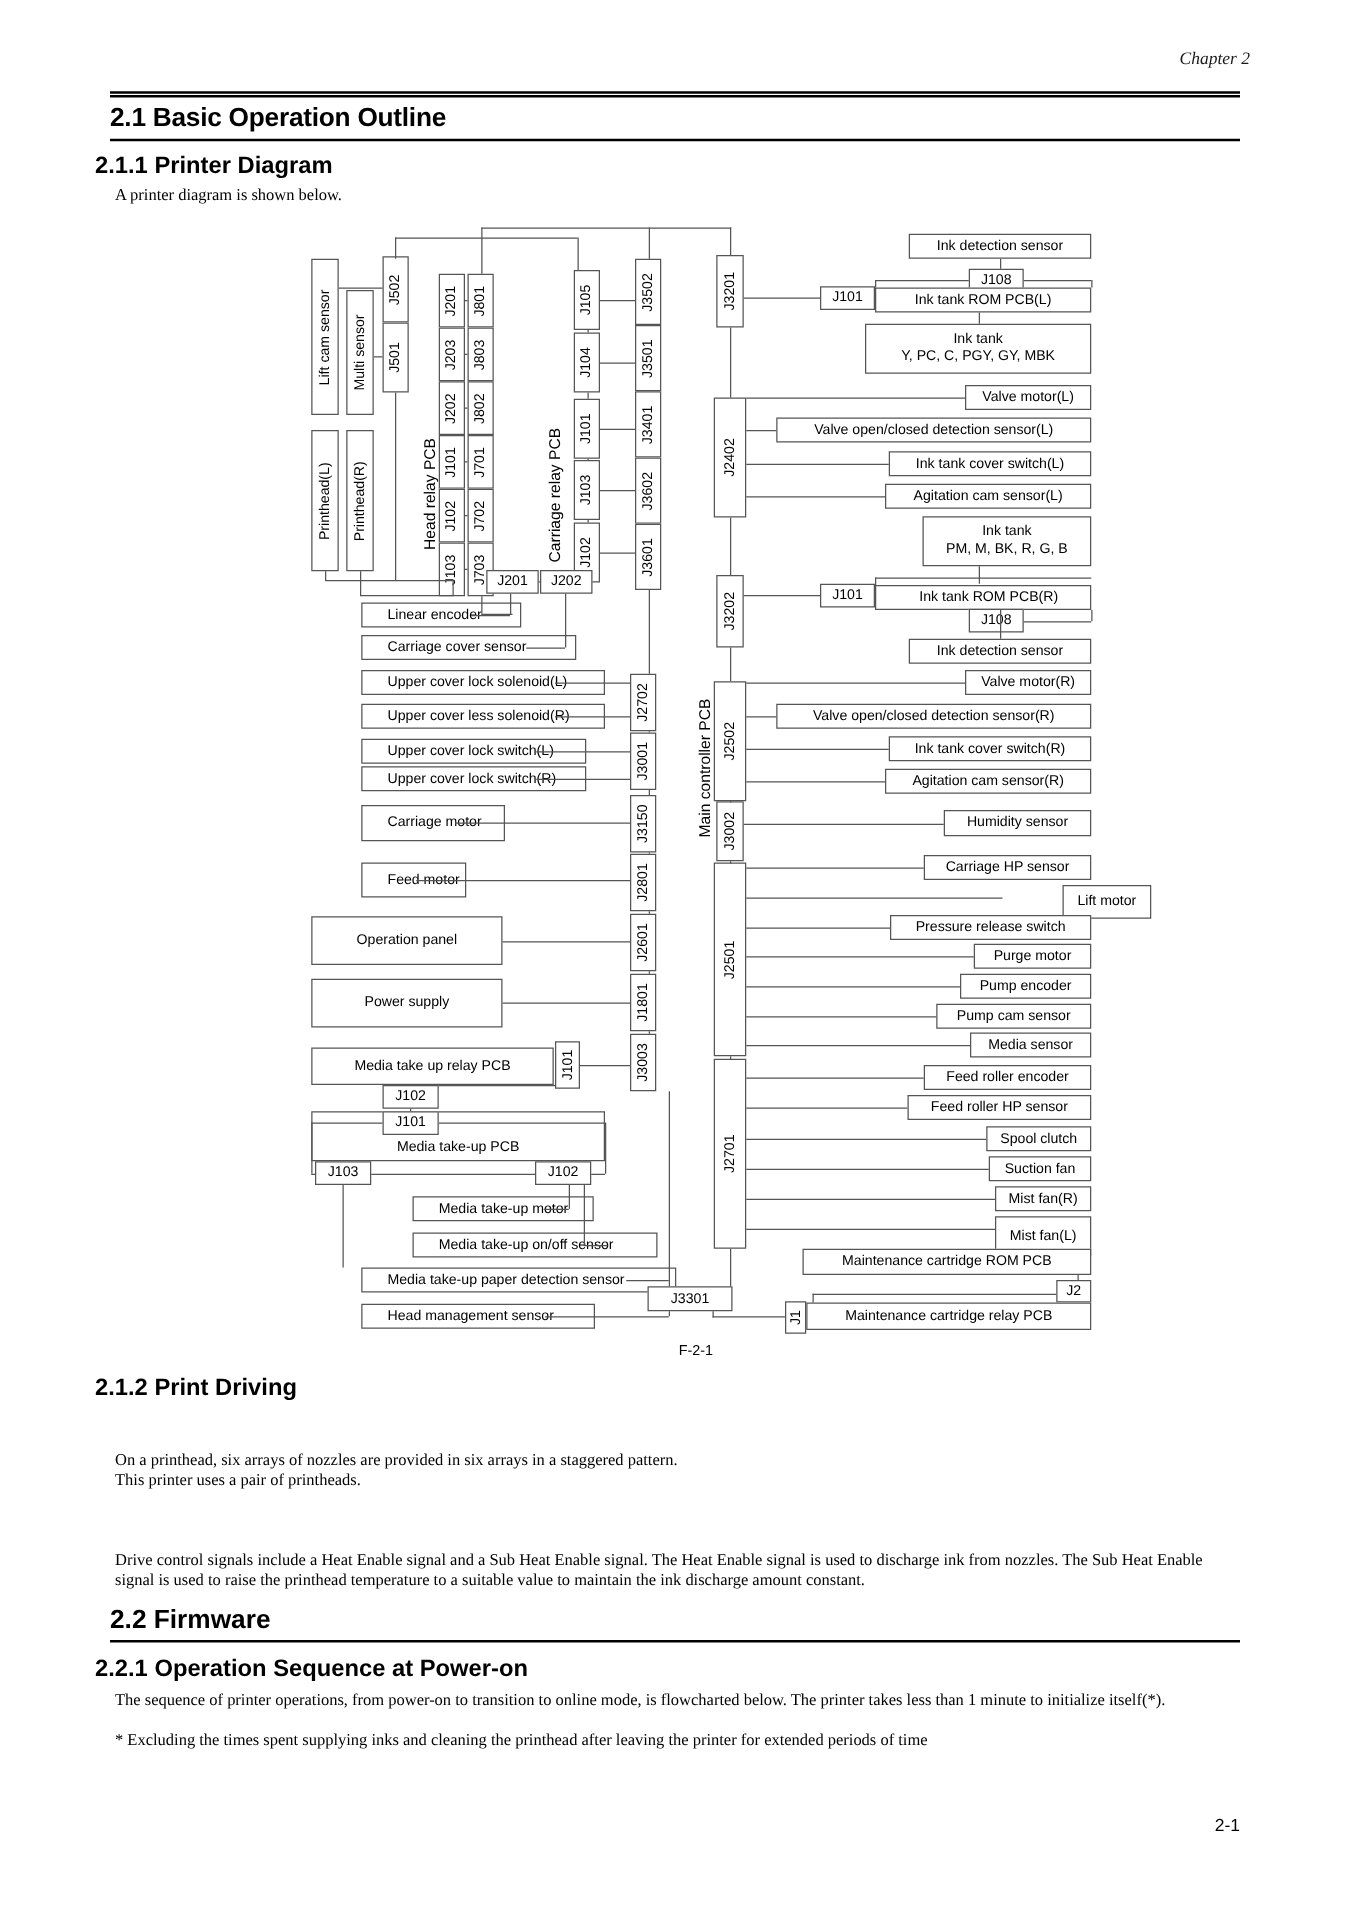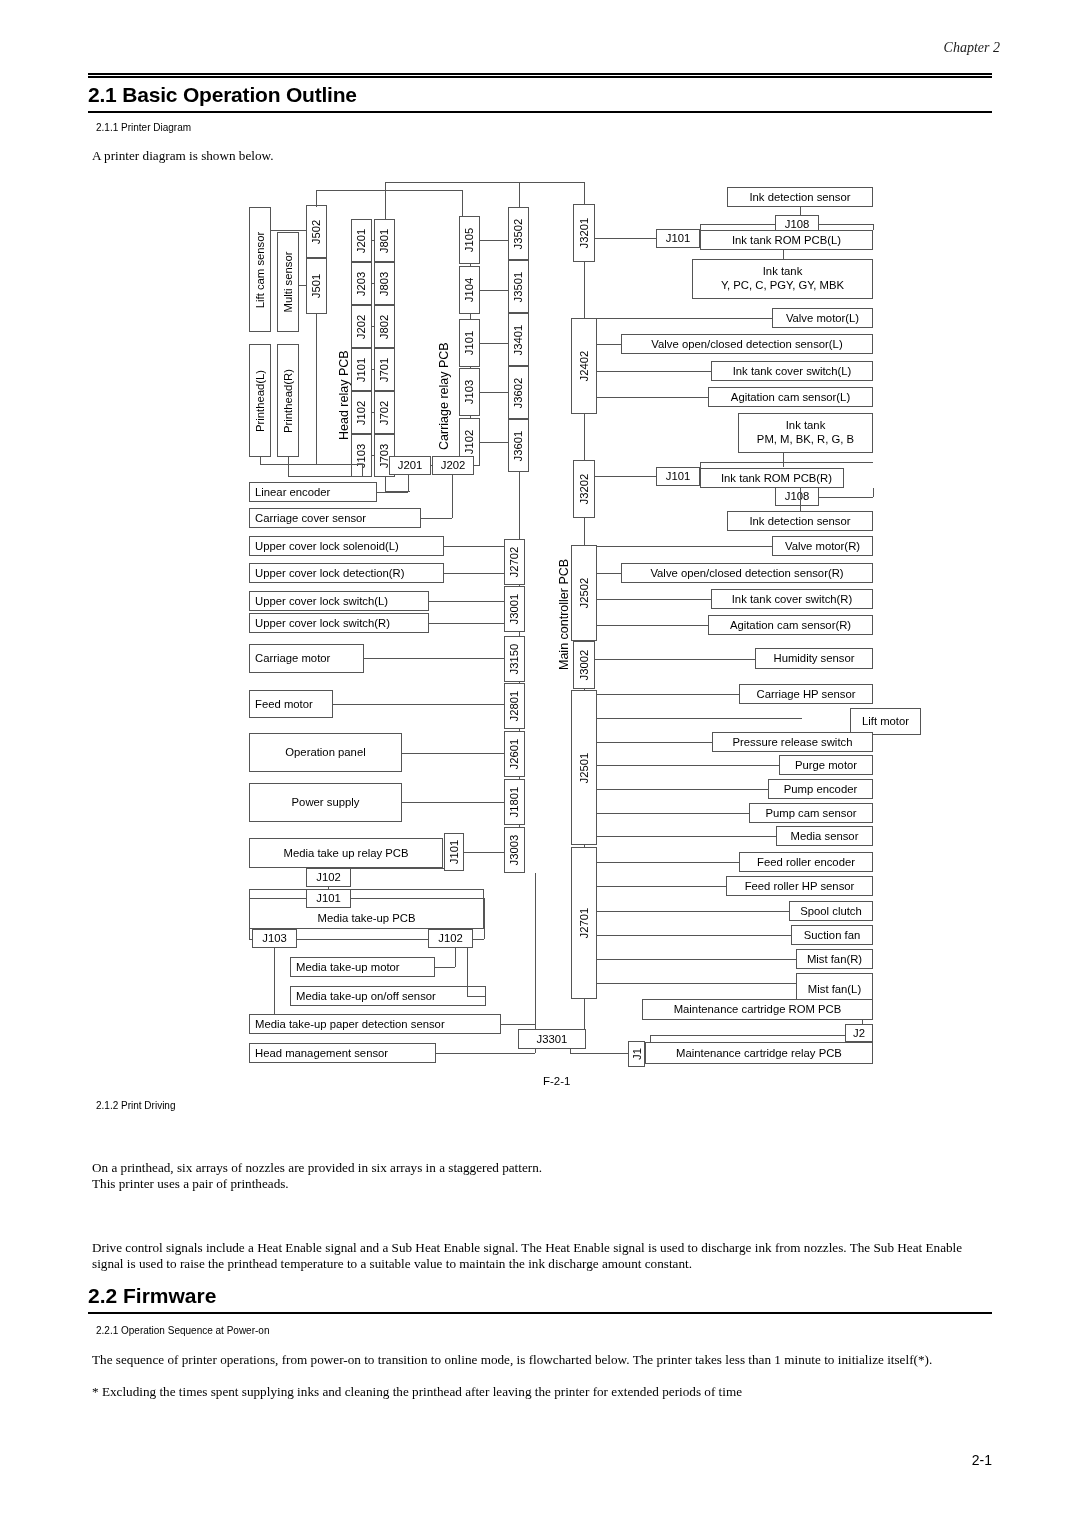--- a/index.html
+++ b/index.html
@@ -29,23 +29,23 @@
   .h1 {
     position:absolute; left:88px; top:83px;
     font-family:"Liberation Sans", sans-serif;
     font-weight:bold; font-size:21px; letter-spacing:-0.2px;
   }
   .rule-under-h1 {
     position:absolute; left:88px; right:88px; top:111px;
     height:0; border-top:2px solid #000;
   }
   .h2 {
-    position:absolute; left:96px;
-    font-family:"Liberation Sans", sans-serif;
-    font-weight:normal; font-size:10px;
+    position:absolute; left:76px;
+    font-family:"Liberation Sans", sans-serif;
+    font-weight:bold; font-size:19px;
   }
   .h1b {
     position:absolute; left:88px;
     font-family:"Liberation Sans", sans-serif;
     font-weight:bold; font-size:21px;
   }
   .para {
     position:absolute;
     font-family:"Liberation Serif", serif;
     font-size:13.2px; line-height:16px;
@@ -70,21 +70,21 @@
     background:#fff;
     font-family:"Liberation Sans", sans-serif;
     font-size:11.3px;
     line-height:1.12;
     color:#000;
     display:flex; align-items:center; justify-content:center;
     text-align:center;
     white-space:nowrap;
     padding:0 3px;
   }
-  .bx.left  { justify-content:flex-start; padding-left:5px; }
+  .bx.left  { justify-content:flex-start; padding-left:20px;margin-left:40px; }
   .bx.two   { line-height:1.22; white-space:normal; }
   
   .vbx {
     position:absolute;
     border:1px solid #555;
     background:#fff;
     font-family:"Liberation Sans", sans-serif;
     font-size:11.3px;
     color:#000;
     display:flex; align-items:center; justify-content:center;
@@ -216,21 +216,21 @@
     <div class="vbx" style="left:508px; top:419px; width:21px; height:53px;">
         <span>J3601</span>
       </div>
 
     <div class="bx" style="left:389px; top:456px; width:42px; height:19px;">J201</div>
     <div class="bx" style="left:432px; top:456px; width:42px; height:19px;">J202</div>
 
     <div class="bx left" style="left:249px; top:482px; width:128px; height:20px;">Linear encoder</div>
     <div class="bx left" style="left:249px; top:508px; width:172px; height:20px;">Carriage cover sensor</div>
     <div class="bx left" style="left:249px; top:536px; width:195px; height:20px;">Upper cover lock solenoid(L)</div>
-    <div class="bx left" style="left:249px; top:563px; width:195px; height:20px;">Upper cover lock detection(R)</div>
+    <div class="bx left" style="left:249px; top:563px; width:195px; height:20px;">Upper cover less solenoid(R)</div>
     <div class="bx left" style="left:249px; top:591px; width:180px; height:20px;">Upper cover lock switch(L)</div>
     <div class="bx left" style="left:249px; top:613px; width:180px; height:20px;">Upper cover lock switch(R)</div>
     <div class="bx left" style="left:249px; top:644px; width:115px; height:29px;">Carriage motor</div>
     <div class="bx left" style="left:249px; top:690px; width:84px; height:28px;">Feed motor</div>
     <div class="bx" style="left:249px; top:733px; width:153px; height:39px;">Operation panel</div>
     <div class="bx" style="left:249px; top:783px; width:153px; height:39px;">Power supply</div>
 
     <div class="bx" style="left:249px; top:838px; width:194px; height:30px;">Media take up relay PCB</div>
     <div class="vbx" style="left:444px; top:833px; width:20px; height:38px;">
         <span>J101</span>
@@ -303,21 +303,21 @@
     <div class="bx" style="left:772px; top:308px; width:101px; height:20px;">Valve motor(L)</div>
     <div class="bx" style="left:621px; top:334px; width:252px; height:20px;">Valve open/closed detection sensor(L)</div>
     <div class="bx" style="left:711px; top:361px; width:162px; height:20px;">Ink tank cover switch(L)</div>
     <div class="bx" style="left:708px; top:387px; width:165px; height:20px;">Agitation cam sensor(L)</div>
 
     <div class="bx two" style="left:738px; top:413px; width:135px; height:40px; flex-direction:column;">
       <div>Ink tank</div>
       <div>PM, M, BK, R, G, B</div>
     </div>
     <div class="bx" style="left:656px; top:467px; width:44px; height:19px;">J101</div>
-    <div class="bx" style="left:700px; top:468px; width:144px; height:20px;padding-left:12px;">Ink tank ROM PCB(R)</div>
+    <div class="bx" style="left:700px; top:468px; width:173px; height:20px;padding-left:12px;">Ink tank ROM PCB(R)</div>
     <div class="bx" style="left:775px; top:487px; width:44px; height:19px;">J108</div>
     <div class="bx" style="left:727px; top:511px; width:146px; height:20px;">Ink detection sensor</div>
     <div class="bx" style="left:772px; top:536px; width:101px; height:20px;">Valve motor(R)</div>
     <div class="bx" style="left:621px; top:563px; width:252px; height:20px;">Valve open/closed detection sensor(R)</div>
     <div class="bx" style="left:711px; top:589px; width:162px; height:20px;">Ink tank cover switch(R)</div>
     <div class="bx" style="left:708px; top:615px; width:165px; height:20px;">Agitation cam sensor(R)</div>
 
     <div class="bx" style="left:755px; top:648px; width:118px; height:21px;">Humidity sensor</div>
 
     <div class="bx" style="left:739px; top:684px; width:134px; height:20px;">Carriage HP sensor</div>

